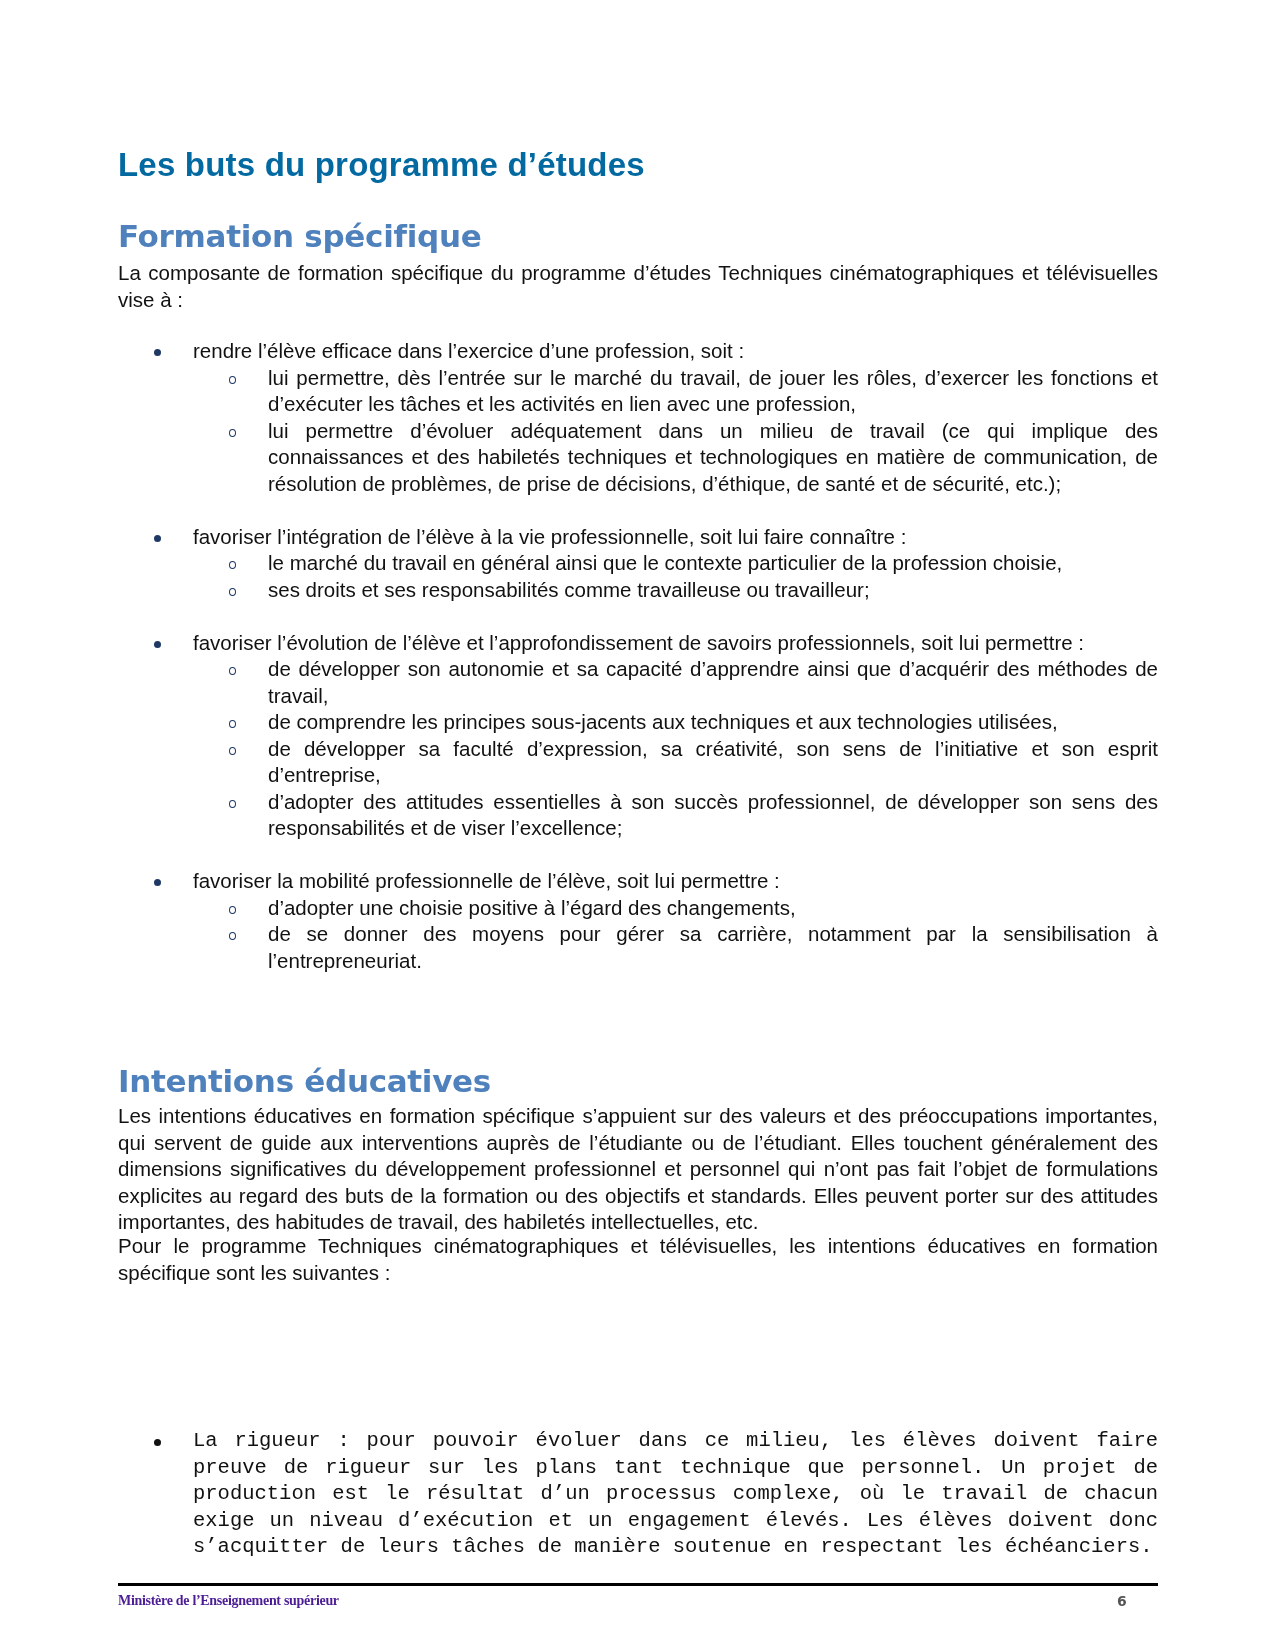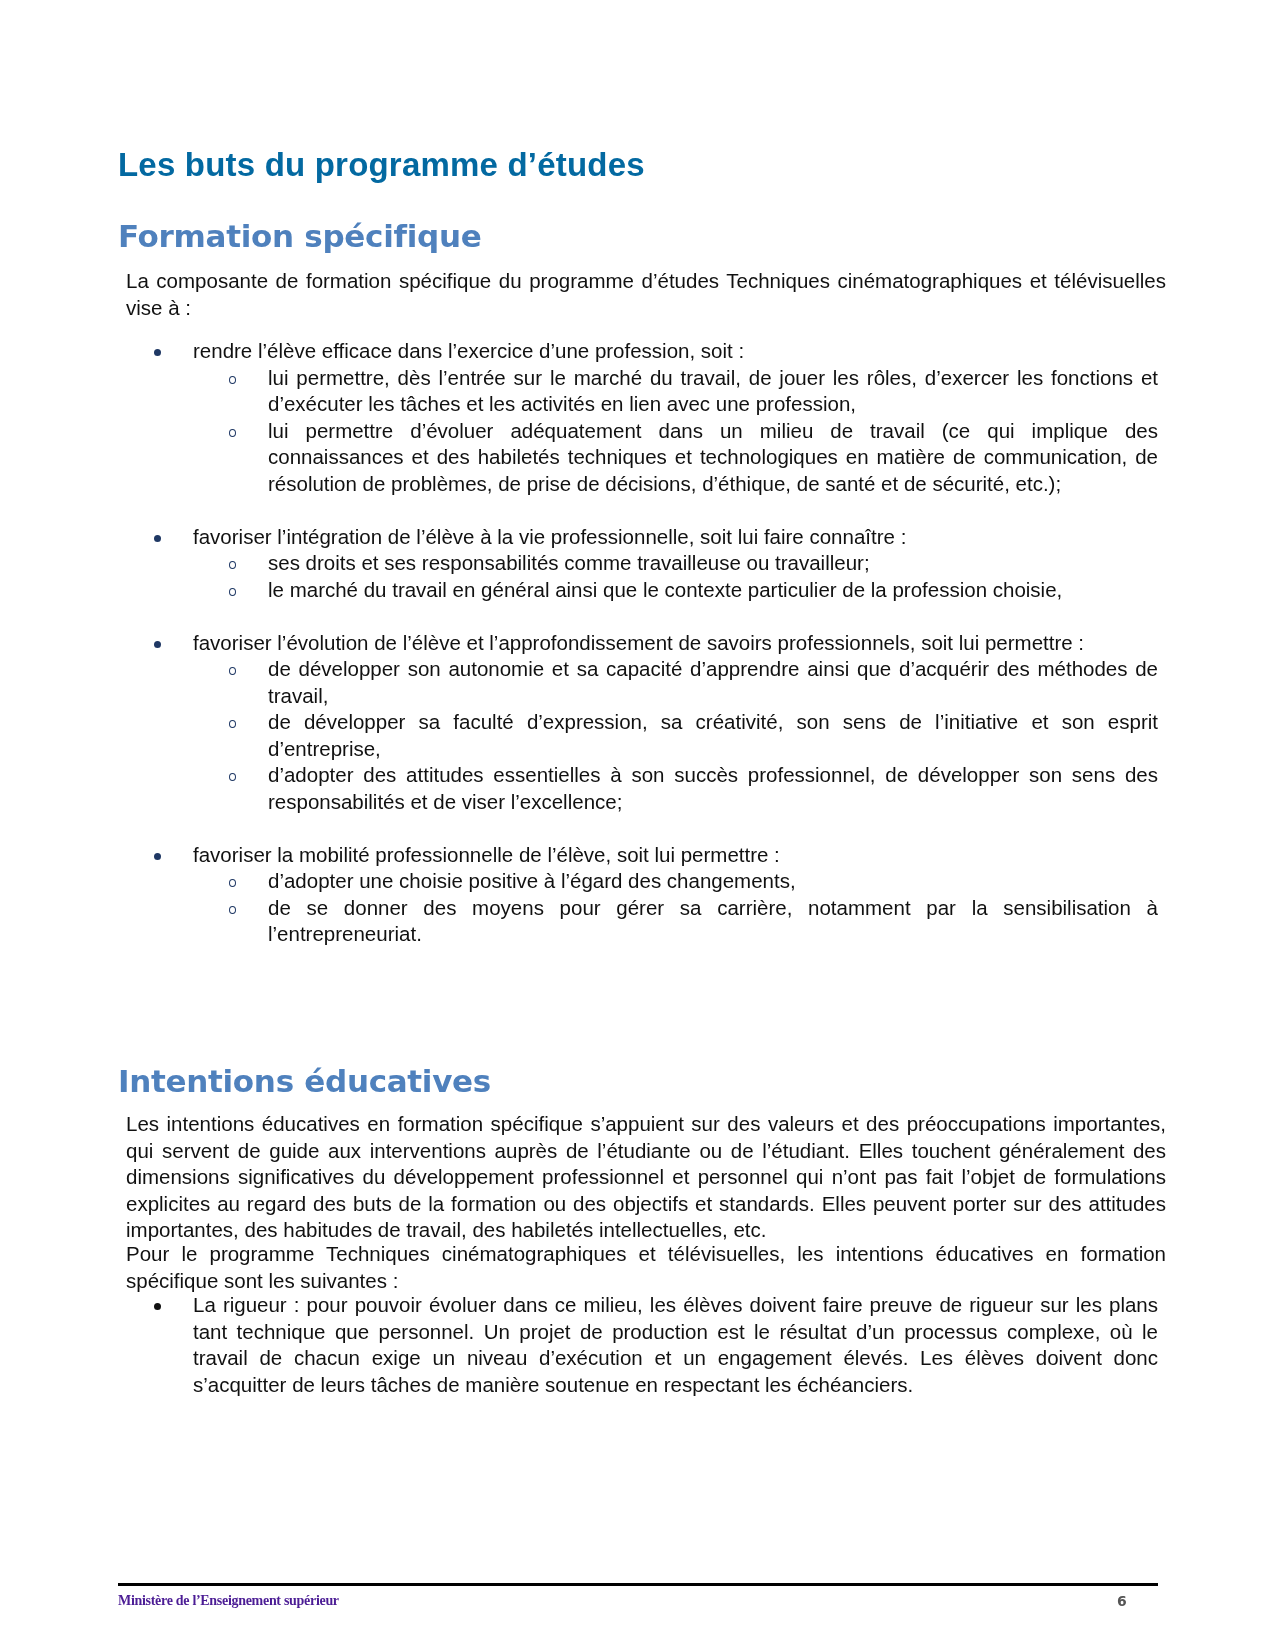--- a/index.html
+++ b/index.html
@@ -1,20 +1,20 @@
 <!DOCTYPE html>
 <html><head>
   <meta charset="utf-8">
   <style>
     html, body { margin: 0; padding: 0; background: #ffffff; }
     body { width: 1275px; height: 1650px; position: relative; overflow: hidden; font-family: "Liberation Sans", sans-serif; color: #111; }
     .page { position: absolute; left: 118px; top: 0; width: 1040px; }
     h1.title { position: absolute; top: 146px; left: 0; margin: 0; font-family: "Liberation Sans", sans-serif; font-weight: bold; font-size: 33px; color: #0369a1; letter-spacing: 0.2px; }
     h2.sub { position: absolute; left: 0; margin: 0; font-family: "DejaVu Sans", sans-serif; font-weight: bold; font-size: 31px; color: #4f81bd; letter-spacing: -0.3px; }
-    .para { position: absolute; left: 0; width: 1040px; margin: 8px; font-size: 20.5px; line-height: 26.5px; text-align: justify; }
+    .para { position: absolute; left: 0; width: 1040px; margin: 0; font-size: 20.5px; line-height: 26.5px; text-align: justify; }
     .list { position: absolute; left: 0; width: 1040px; margin: 0; padding: 0; list-style: none; }
     .li { position: relative; padding-left: 75px; font-size: 20.5px; line-height: 26.5px; text-align: justify; }
     .li .bullet { position: absolute; left: 36px; top: 11px; width: 7px; height: 7px; border-radius: 50%; background: #1f3864; }
     .sub-list { margin: 0; padding: 0; list-style: none; }
     .sub-li { position: relative; padding-left: 75px; margin-left: 0; text-align: justify; }
     .sub-li .circle { position: absolute; left: 36px; top: 11px; width: 7px; height: 8px; border: 1.2px solid #1f3864; border-radius: 50%; box-sizing: border-box; }
     .gap { height: 26.5px; }
     .footer-line { position: absolute; left: 118px; top: 1583px; width: 1040px; height: 3px; background: #000; }
     .footer-left { position: absolute; left: 118px; top: 1593px; font-family: Liberation Serif, serif; font-weight: bold; font-size: 14px; color: #4c1d95; letter-spacing: -0.3px; }
     .footer-right { position: absolute; left: 1117px; top: 1593px; font-family: "DejaVu Sans", sans-serif; font-weight: bold; font-size: 14px; color: #555; }
@@ -36,30 +36,31 @@
       <ul class="sub-list">
         <li class="sub-li"><span class="circle"></span><span>lui permettre, dès l’entrée sur le marché du travail, de jouer les rôles, d’exercer les fonctions et d’exécuter les tâches et les activités en lien avec une profession,</span></li>
         <li class="sub-li"><span class="circle"></span><span>lui permettre d’évoluer adéquatement dans un milieu de travail (ce qui implique des connaissances et des habiletés techniques et technologiques en matière de communication, de résolution de problèmes, de prise de décisions, d’éthique, de santé et de sécurité, etc.);</span></li>
       </ul>
     </li>
     <li class="gap"></li>
     <li class="li">
       <span class="bullet"></span>
       <span>favoriser l’intégration de l’élève à la vie professionnelle, soit lui faire connaître :</span>
       <ul class="sub-list">
+        <li class="sub-li"><span class="circle"></span><span>le marché du travail en général ainsi que le contexte particulier de la profession choisie,</span></li>
         <li class="sub-li"><span class="circle"></span><span>ses droits et ses responsabilités comme travailleuse ou travailleur;</span></li>
-        <li class="sub-li"><span class="circle"></span><span>le marché du travail en général ainsi que le contexte particulier de la profession choisie,</span></li>
       </ul>
     </li>
     <li class="gap"></li>
     <li class="li">
       <span class="bullet"></span>
       <span>favoriser l’évolution de l’élève et l’approfondissement de savoirs professionnels, soit lui permettre :</span>
       <ul class="sub-list">
         <li class="sub-li"><span class="circle"></span><span>de développer son autonomie et sa capacité d’apprendre ainsi que d’acquérir des méthodes de travail,</span></li>
+        <li class="sub-li"><span class="circle"></span><span>de comprendre les principes sous-jacents aux techniques et aux technologies utilisées,</span></li>
         <li class="sub-li"><span class="circle"></span><span>de développer sa faculté d’expression, sa créativité, son sens de l’initiative et son esprit d’entreprise,</span></li>
         <li class="sub-li"><span class="circle"></span><span>d’adopter des attitudes essentielles à son succès professionnel, de développer son sens des responsabilités et de viser l’excellence;</span></li>
       </ul>
     </li>
     <li class="gap"></li>
     <li class="li">
       <span class="bullet"></span>
       <span>favoriser la mobilité professionnelle de l’élève, soit lui permettre :</span>
       <ul class="sub-list">
         <li class="sub-li"><span class="circle"></span><span>d’adopter une choisie positive à l’égard des changements,</span></li>
@@ -67,21 +68,21 @@
       </ul>
     </li>
   </ul>
 
   <h2 class="sub" style="top:1063px;">Intentions éducatives</h2>
 
   <p class="para" style="top:1103px;">Les intentions éducatives en formation spécifique s’appuient sur des valeurs et des préoccupations importantes, qui servent de guide aux interventions auprès de l’étudiante ou de l’étudiant. Elles touchent généralement des dimensions significatives du développement professionnel et personnel qui n’ont pas fait l’objet de formulations explicites au regard des buts de la formation ou des objectifs et standards. Elles peuvent porter sur des attitudes importantes, des habitudes de travail, des habiletés intellectuelles, etc.</p>
 
   <p class="para" style="top:1233px;">Pour le programme Techniques cinématographiques et télévisuelles, les intentions éducatives en formation spécifique sont les suivantes :</p>
 
-  <ul class="list" style="top:1292px;">
+  <ul class="list" style="top:1428px;font-family:Liberation Mono, monospace;">
     <li class="li">
       <span class="bullet" style="background:#111;"></span>
       <span>La rigueur : pour pouvoir évoluer dans ce milieu, les élèves doivent faire preuve de rigueur sur les plans tant technique que personnel. Un projet de production est le résultat d’un processus complexe, où le travail de chacun exige un niveau d’exécution et un engagement élevés. Les élèves doivent donc s’acquitter de leurs tâches de manière soutenue en respectant les échéanciers.</span>
     </li>
   </ul>
 </div>
 
 <div class="footer-line"></div>
 <div class="footer-left">Ministère de l’Enseignement supérieur</div>
 <div class="footer-right">6</div>

